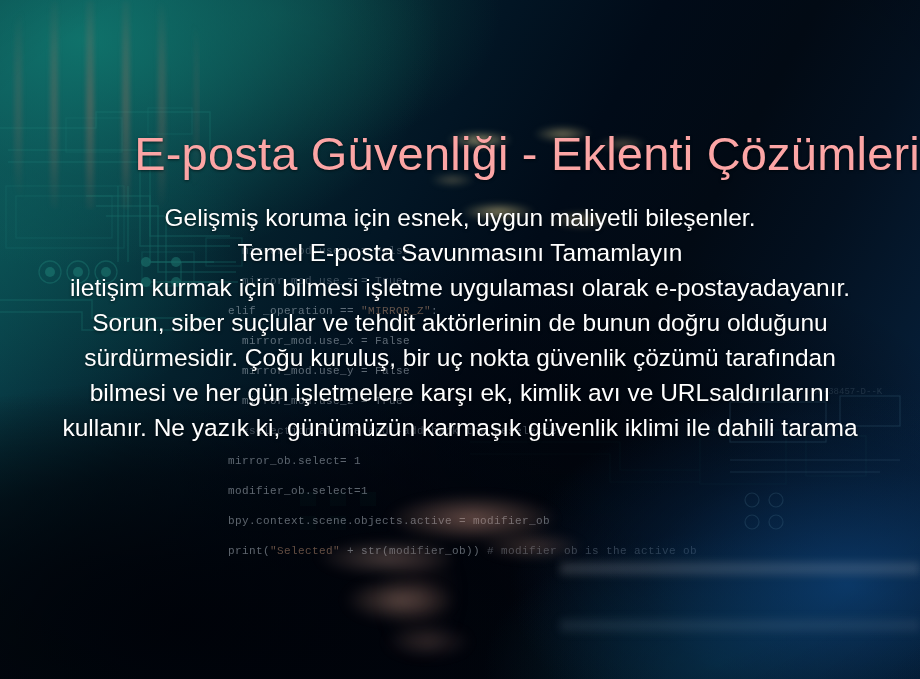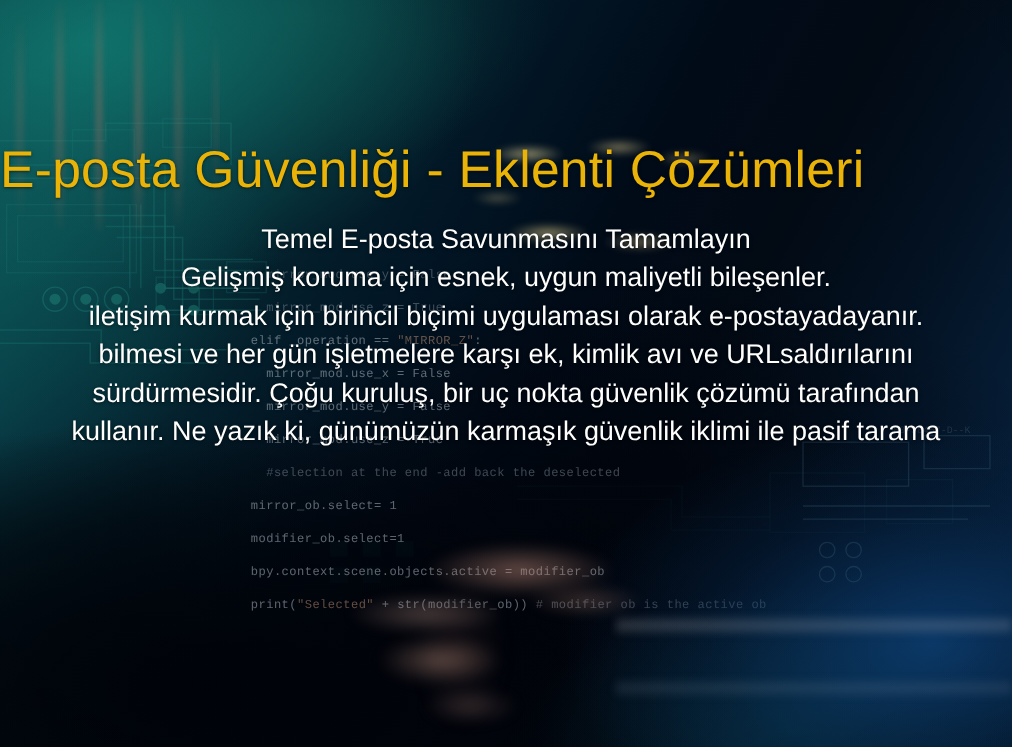--- a/index.html
+++ b/index.html
@@ -153,25 +153,25 @@
 
   
   .content {
     position: absolute;
     inset: 0;
   }
   .slide-title {
     position: absolute;
     left: 0; right: 0;
     top: 98px;
-    text-align: left;
+    text-align: right;
     font-size: 47px;
     font-weight: 400;
     line-height: 1.05;
-    color: #eab308;
+    color: #fca5a5;
     letter-spacing: 0.2px;
     text-shadow: 0 1px 3px rgba(0,0,0,0.55);
   }
   .body-block {
     position: absolute;
     left: 28px;
     right: 28px;
     top: 200px;
     text-align: center;
     color: #ffffff;
@@ -286,22 +286,23 @@
   <div class="bg-hand"></div>
   <div class="bg-hand2"></div>
 
   <div class="bg-layer bg-vignette"></div>
 
   <div class="content">
 
     <h1 class="slide-title">E-posta Güvenliği - Eklenti Çözümleri</h1>
 
     <div class="body-block">
+      <p>Gelişmiş koruma için esnek, uygun maliyetli bileşenler.</p>
       <p>Temel E-posta Savunmasını Tamamlayın</p>
-      <p>Gelişmiş koruma için esnek, uygun maliyetli bileşenler.</p>
-      <p>iletişim kurmak için birincil biçimi uygulaması olarak e-postayadayanır.</p>
+      <p>iletişim kurmak için bilmesi işletme uygulaması olarak e-postayadayanır.</p>
+      <p>Sorun, siber suçlular ve tehdit aktörlerinin de bunun doğru olduğunu</p>
+      <p>sürdürmesidir. Çoğu kuruluş, bir uç nokta güvenlik çözümü tarafından</p>
       <p>bilmesi ve her gün işletmelere karşı ek, kimlik avı ve URLsaldırılarını</p>
-      <p>sürdürmesidir. Çoğu kuruluş, bir uç nokta güvenlik çözümü tarafından</p>
-      <p>kullanır. Ne yazık ki, günümüzün karmaşık güvenlik iklimi ile pasif tarama</p>
+      <p>kullanır. Ne yazık ki, günümüzün karmaşık güvenlik iklimi ile dahili tarama</p>
     </div>
 
   </div>
 </div>
 
 </body></html>

